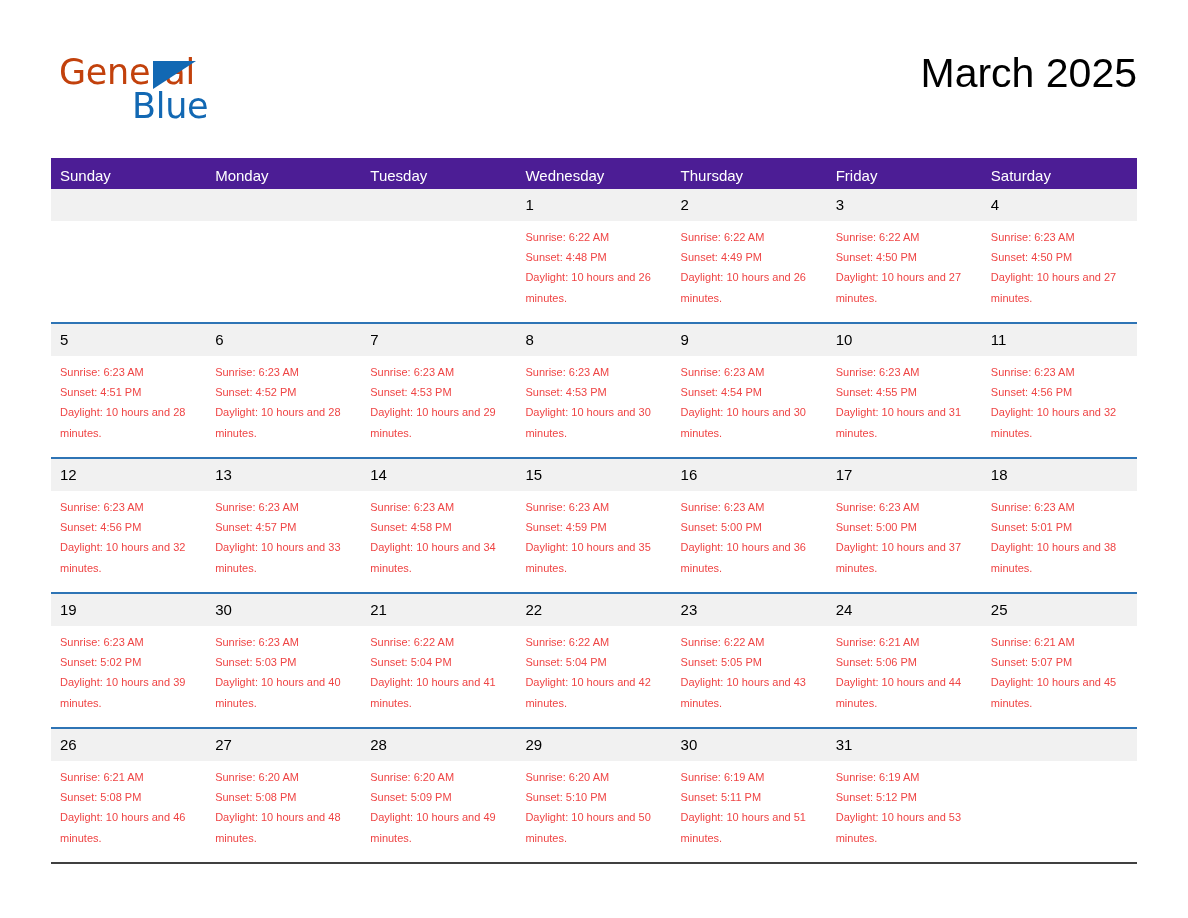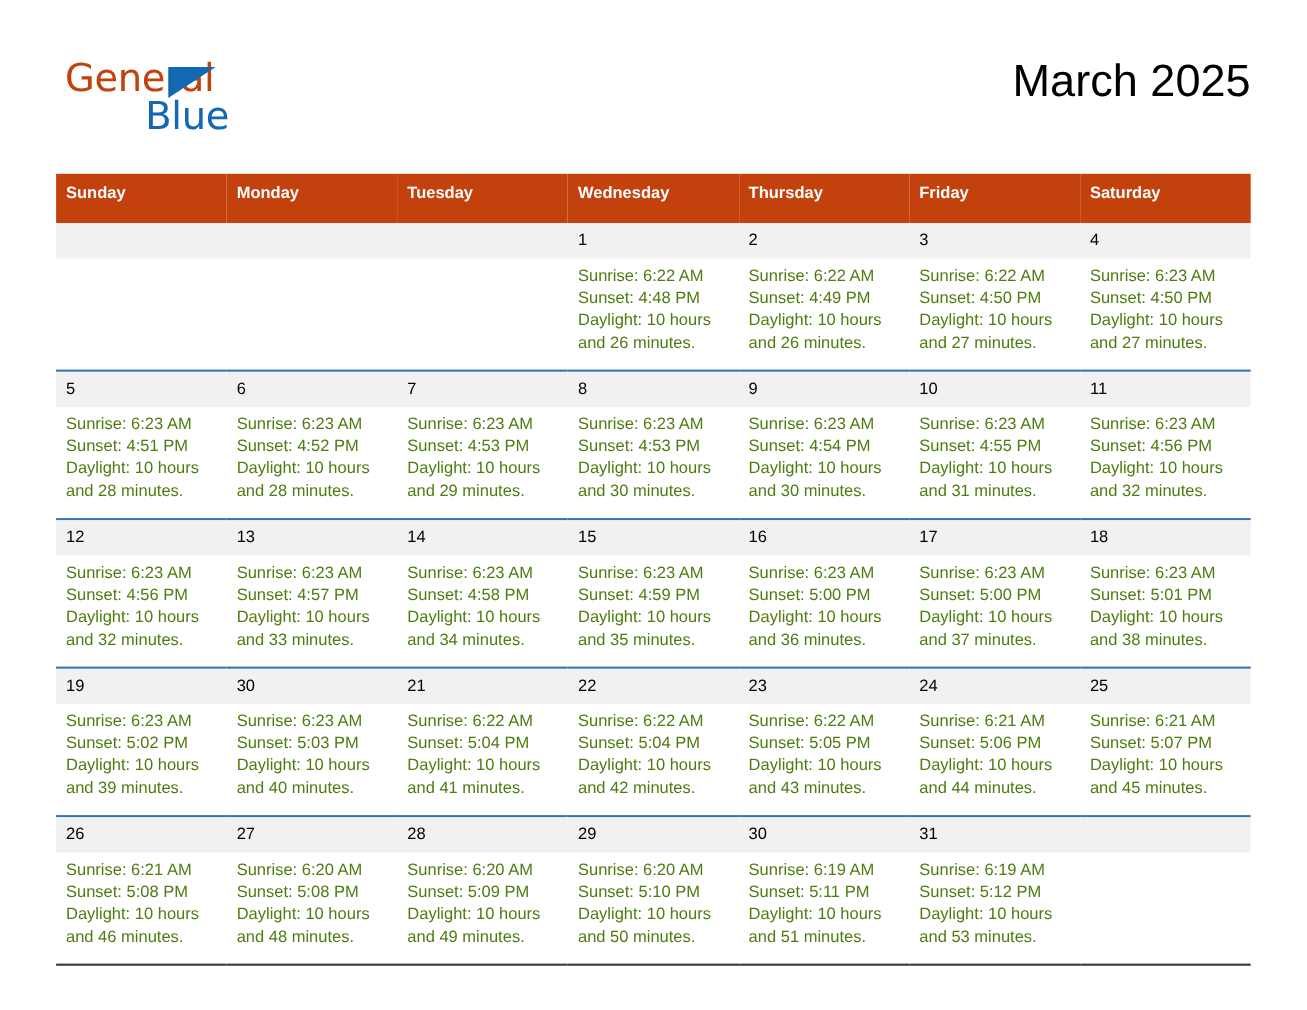--- a/index.html
+++ b/index.html
@@ -93,26 +93,26 @@
   
   .calendar {
     position: absolute;
     left: 51px;
     top: 158px;
     width: 1086px;
     border-collapse: collapse;
     table-layout: fixed;
   }
   .calendar th {
-    background: #c2410c;
+    background: #4c1d95;
     color: #ffffff;
     font-size: 15px;
-    font-weight: 700;
+    font-weight: 400;
     text-align: left;
-    padding: 8px 0 19px 9px;
+    padding: 8px 0 5px 9px;
     height: 18px;
     vertical-align: middle;
   }
   .calendar td {
     width: 155.14px;
     vertical-align: top;
     padding: 0;
     border-bottom: 2px solid #2e74b5;
     height: 133px;
     background: #ffffff;
@@ -132,23 +132,23 @@
     color: #000000;
     padding: 7px 0 7px 9px;
     height: 18px;
     box-sizing: content-box;
   }
   .cell.empty .daynum {
     color: transparent;
   }
   .info {
     padding: 6px 8px 0 9px;
-    font-size: 15px;
+    font-size: 11px;
     line-height: 20.2px;
-    color: #4d7c0f;
+    color: #ef4444;
   }
   .info div {
     white-space: nowrap;
   }
   .info .wrap {
     white-space: normal;
   }
 </style>
 </head>
 <body>

